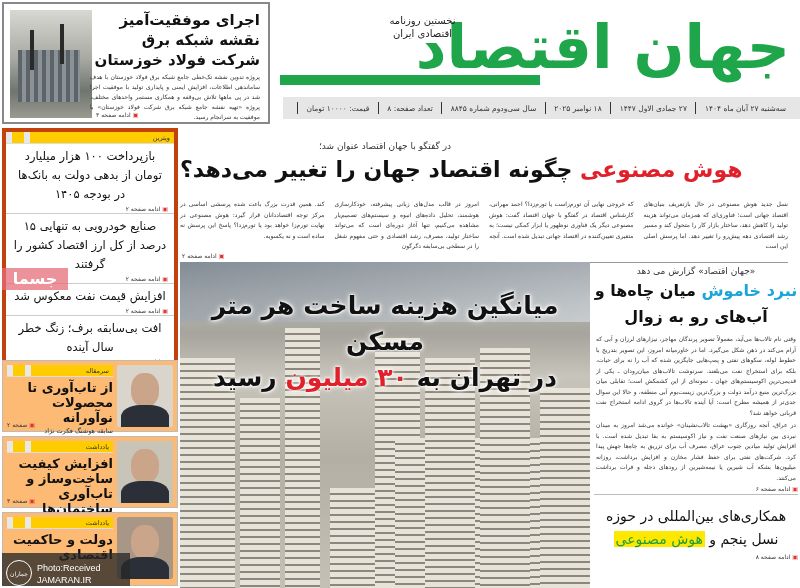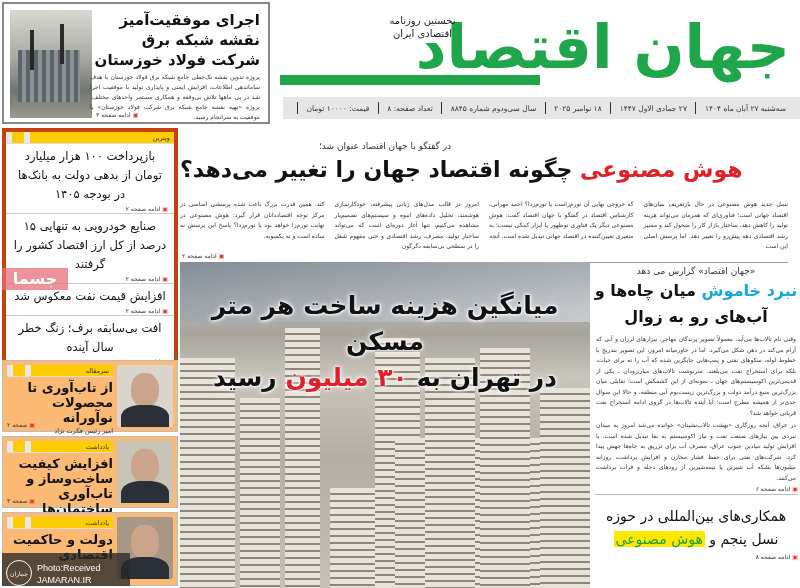--- a/index.html
+++ b/index.html
@@ -145,21 +145,21 @@
 <div class="watermark-stamp">جسما</div>
 
 <div class="opbox" style="top:360px;">
   <div class="avatar face face1"></div>
   <div class="txt">
     <div class="tagbar">
       <span class="y2">سرمقاله</span>
       <span class="y1"></span>
     </div>
     <h4>از تاب‌آوری تا محصولات نوآورانه</h4>
-    <div class="author">امیر رئیس فکرت نژاد</div>
+    <div class="author">سابقه هوشنگ فکرت نژاد</div>
     <div class="role">رئیس اتاق بازرگانی</div>
   </div>
   <span class="cont">صفحه ۲</span>
 </div>
 
 <div class="opbox" style="top:436px;">
   <div class="avatar face face2"></div>
   <div class="txt">
     <div class="tagbar">
       <span class="y2">یادداشت</span>

